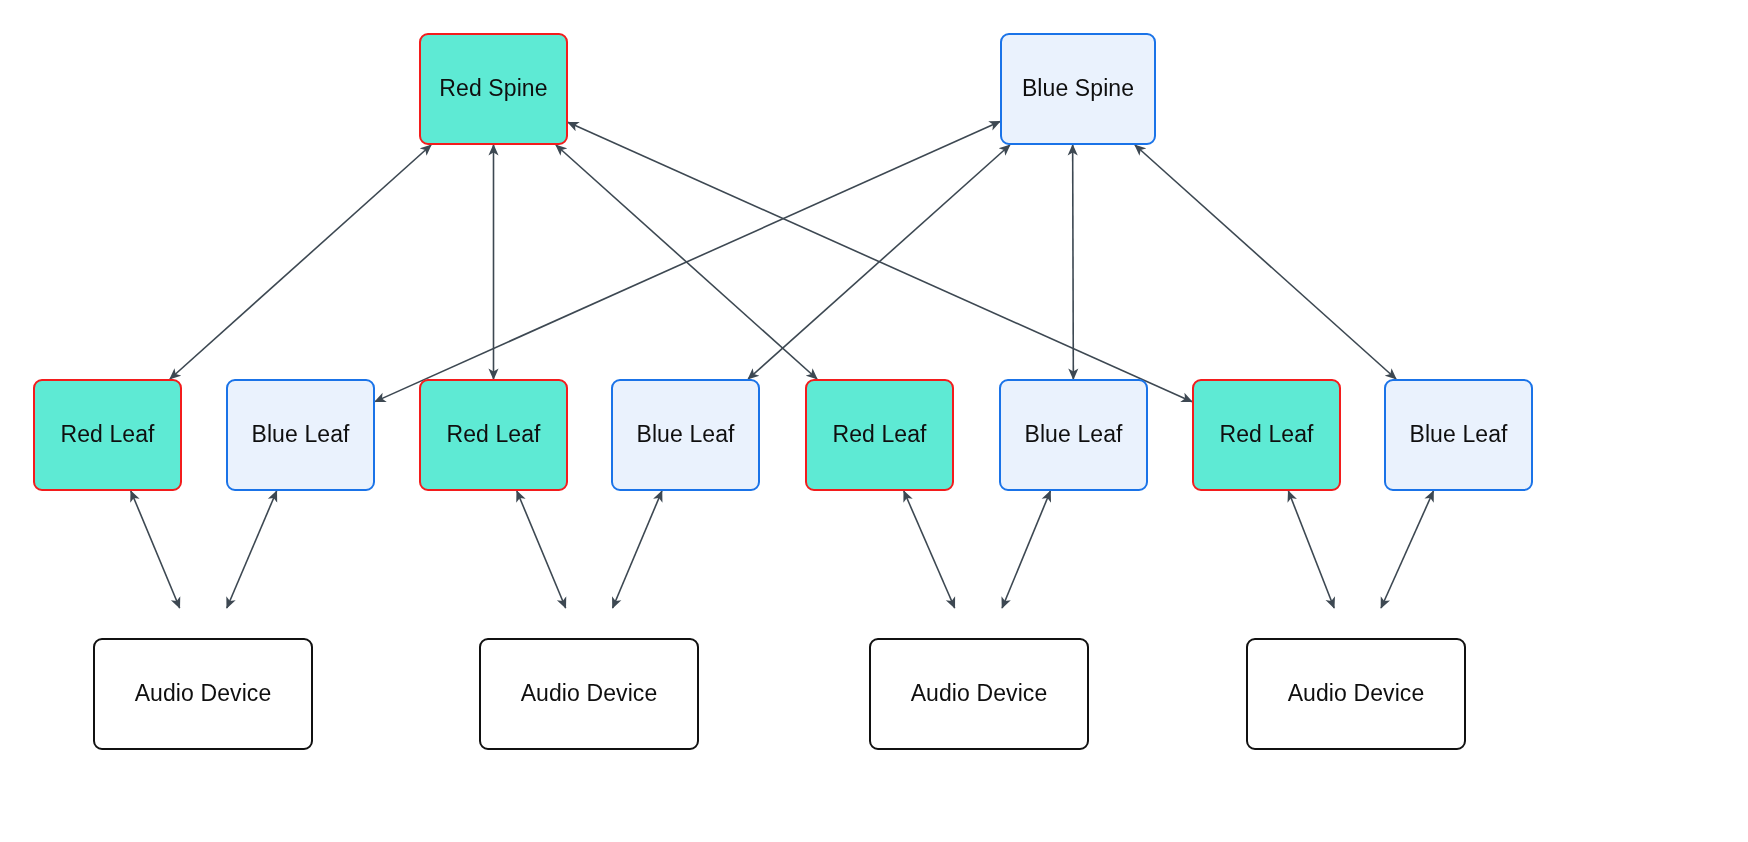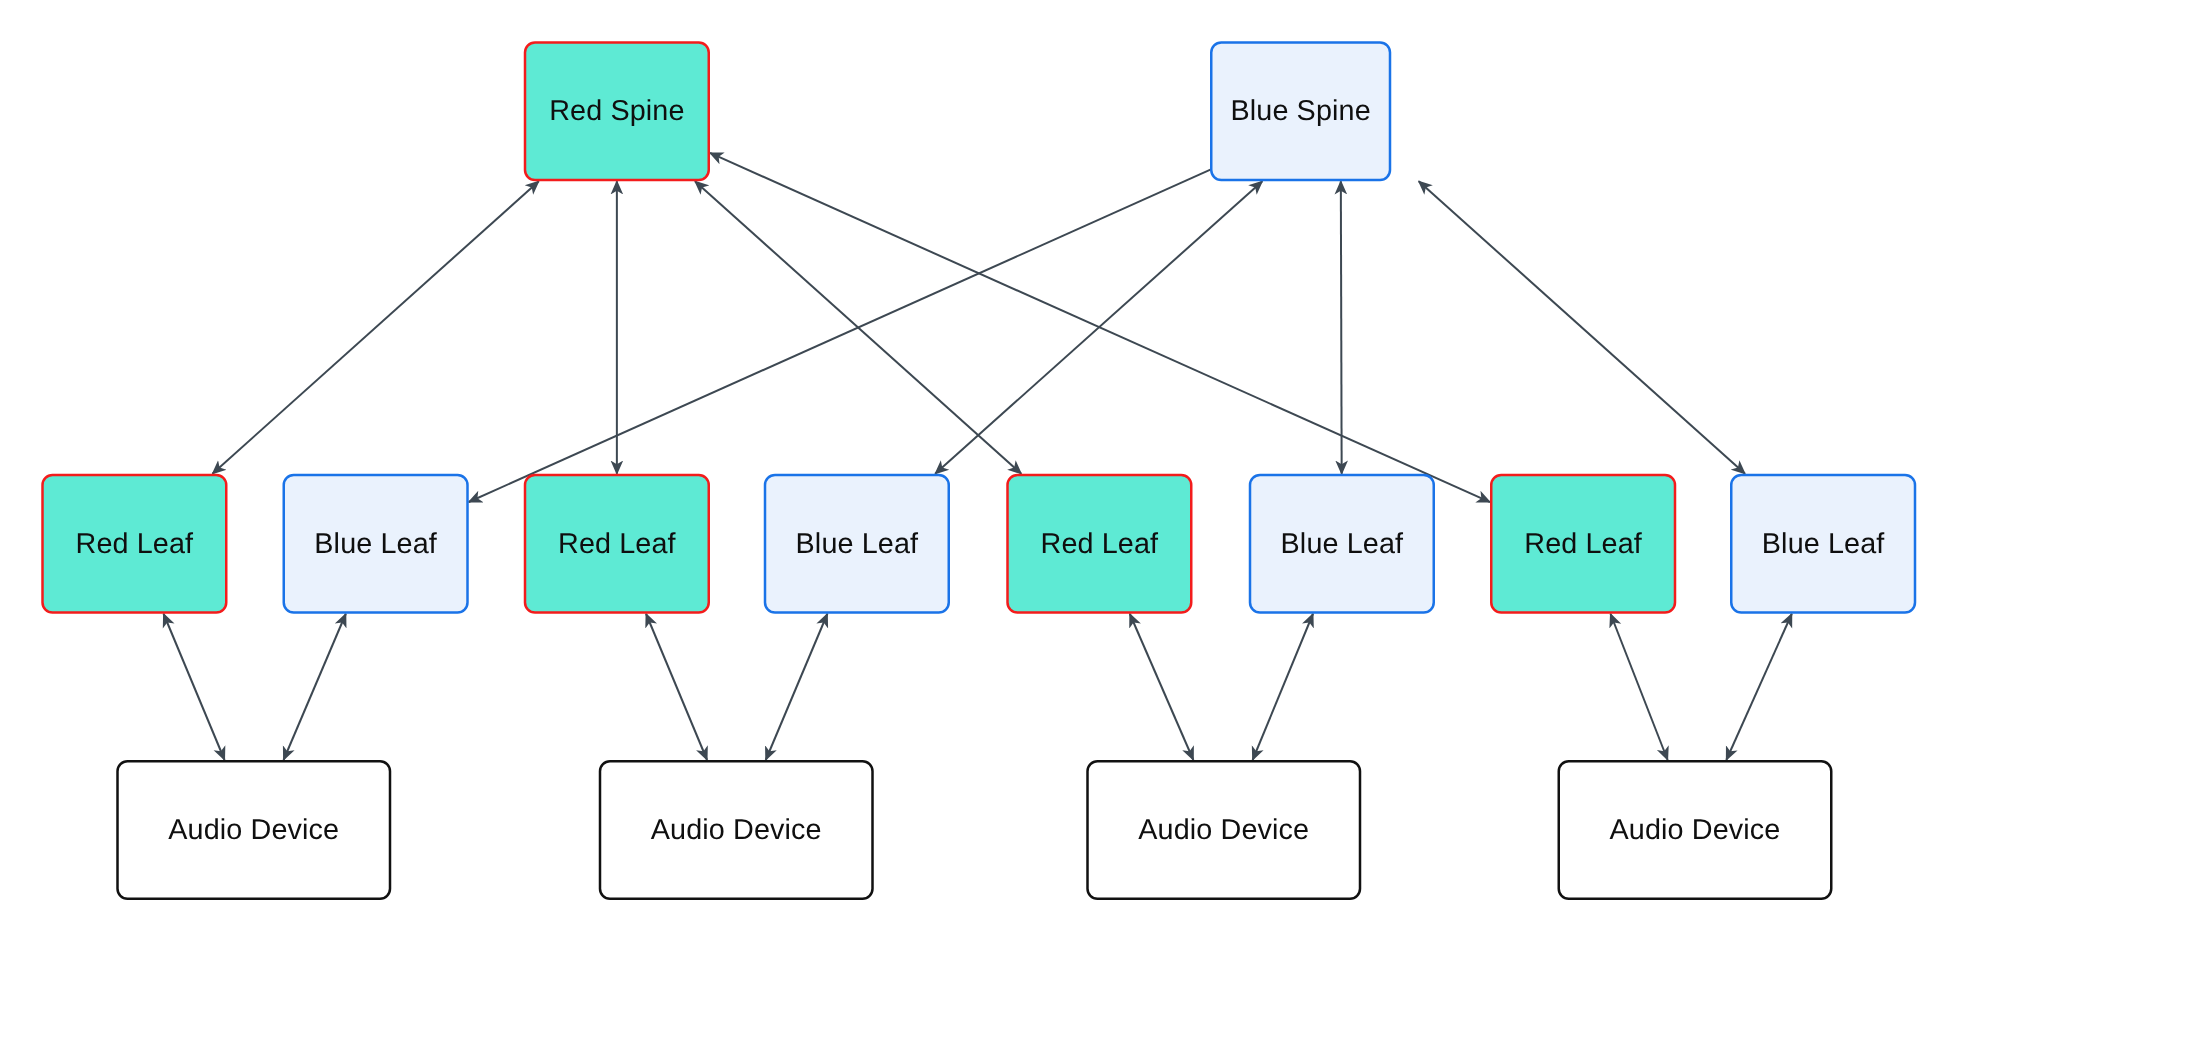--- a/index.html
+++ b/index.html
@@ -47,20 +47,21 @@
     border-color: #f31c1c;
   }
   .node-blue {
     background: #eaf2fd;
     border-color: #1a73e8;
   }
   .node-plain {
     background: #ffffff;
     border-color: #111111;
     border-width: 2.5px;
+    margin-top: 30px;
   }
   .node-label {
     display: block;
     pointer-events: none;
   }
 </style>
 </head>
 <body>
 
 <div id="diagram-root">
@@ -89,21 +90,21 @@
         <line x1="903.83" y1="491.00" x2="954.67" y2="608.00" stroke="#3d4852" stroke-width="1.6" marker-end="url(#arrowhead)" marker-start="url(#arrowtail)"></line>
         <line x1="1050.39" y1="491.00" x2="1002.11" y2="608.00" stroke="#3d4852" stroke-width="1.6" marker-end="url(#arrowhead)" marker-start="url(#arrowtail)"></line>
         <line x1="1288.39" y1="491.00" x2="1334.11" y2="608.00" stroke="#3d4852" stroke-width="1.6" marker-end="url(#arrowhead)" marker-start="url(#arrowtail)"></line>
         <line x1="1433.43" y1="491.00" x2="1381.07" y2="608.00" stroke="#3d4852" stroke-width="1.6" marker-end="url(#arrowhead)" marker-start="url(#arrowtail)"></line>
       </g>
   </svg>
   <div id="nodes-layer">
       <div class="node node-red" style="left: 419px; top: 33px; width: 149px; height: 112px;">
         <span class="node-label">Red Spine</span>
       </div>
-      <div class="node node-blue" style="left: 968px; top: 33px; width: 145px; height: 112px;">
+      <div class="node node-blue" style="left: 1000px; top: 33px; width: 156px; height: 112px;">
         <span class="node-label">Blue Spine</span>
       </div>
       <div class="node node-red" style="left: 33px; top: 379px; width: 149px; height: 112px;">
         <span class="node-label">Red Leaf</span>
       </div>
       <div class="node node-blue" style="left: 226px; top: 379px; width: 149px; height: 112px;">
         <span class="node-label">Blue Leaf</span>
       </div>
       <div class="node node-red" style="left: 419px; top: 379px; width: 149px; height: 112px;">
         <span class="node-label">Red Leaf</span>

